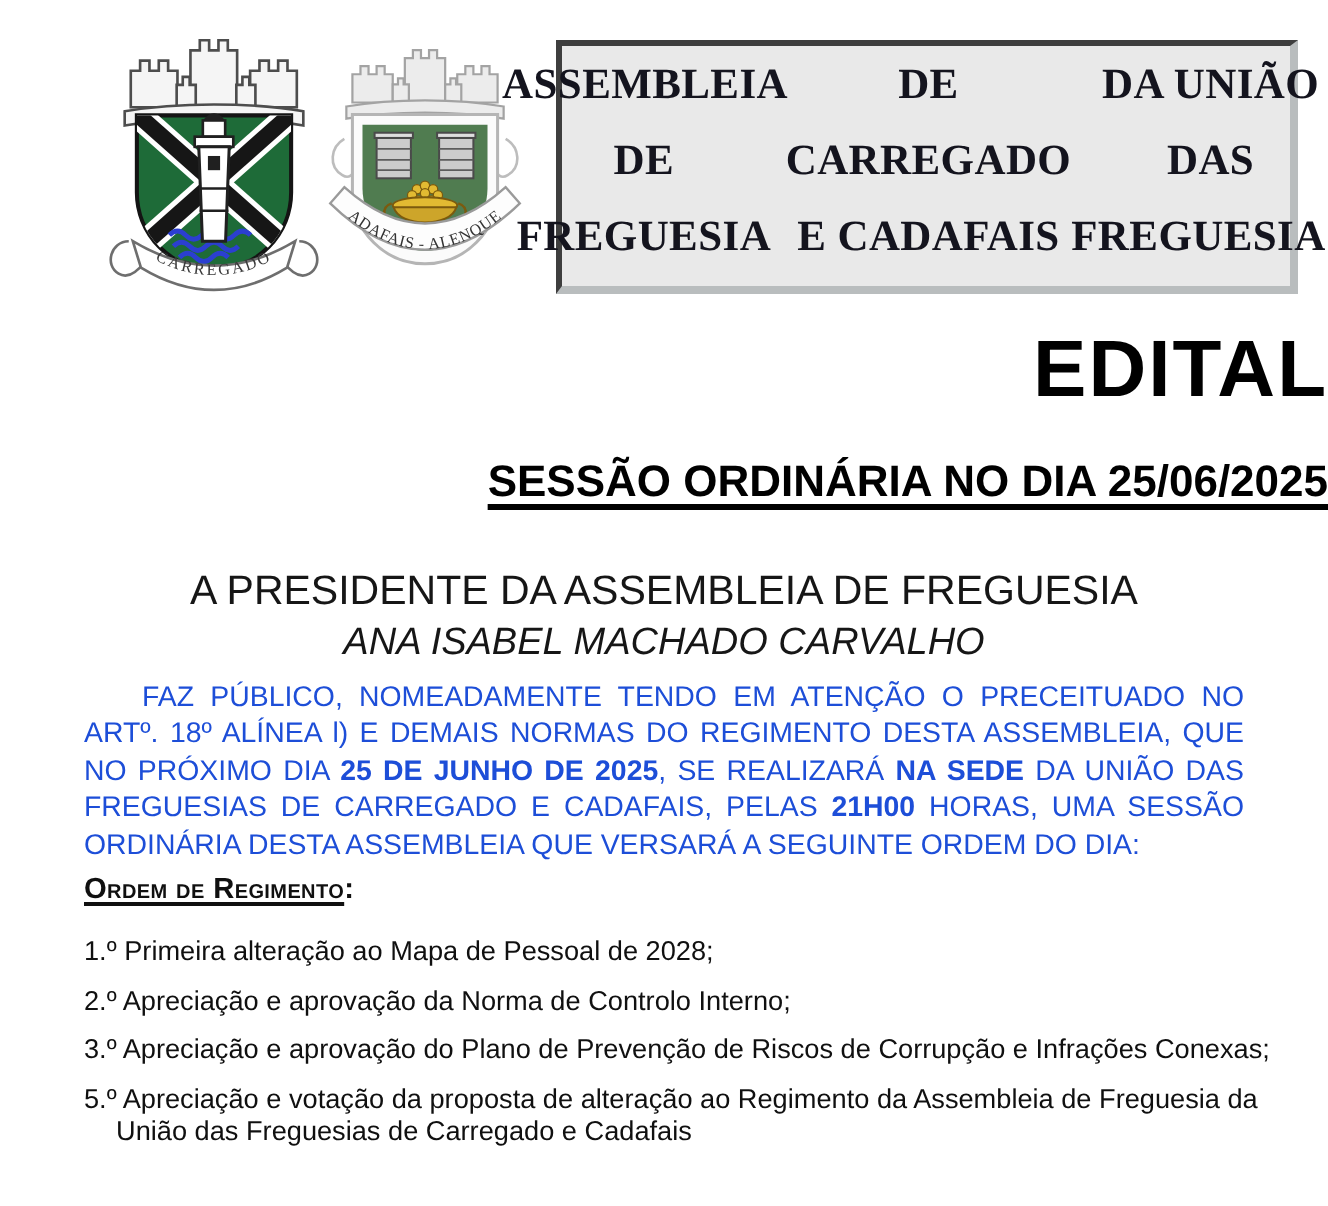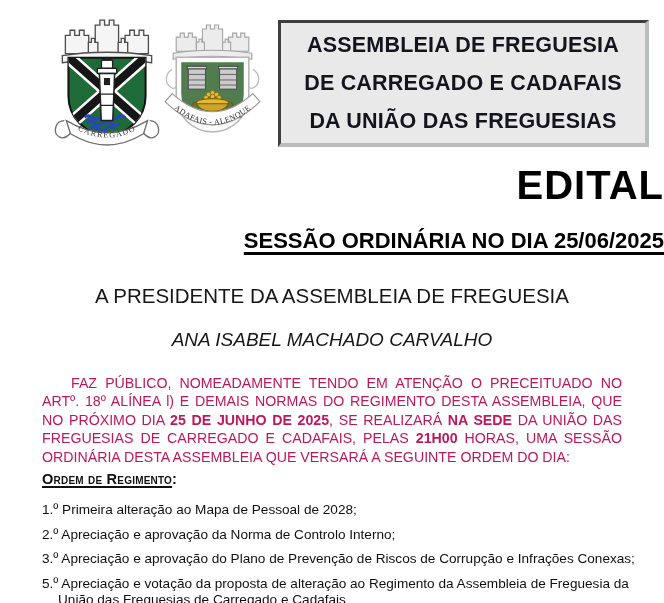--- a/index.html
+++ b/index.html
@@ -18,50 +18,50 @@
   .emblem-2 { position: absolute; left: 162px; top: 21px; width: 101px; height: 123px; }
 
   .header-box {
     position: absolute; left: 278px; top: 20px;
     width: 364px; height: 120px;
     background: #e9e9e9;
     border-top: 3px solid #3e3e3e;
     border-left: 3px solid #3e3e3e;
     border-right: 4px solid #b9bdbe;
     border-bottom: 4px solid #b9bdbe;
-    display: flex; flex-direction: column; justify-content: center;
+    display: flex; justify-content: center;
     text-align: center;
-    font-family: Liberation Sans, sans-serif;
+    font-family: Liberation Serif, serif;
     font-weight: 700;
     font-size: 21.5px;
     line-height: 38px;
     color: #14141e;
     letter-spacing: 0.2px;
   }
 
   
   .title {
     margin: 13px 0 0; text-align: right;
     font-size: 40px; font-weight: 700; letter-spacing: 1px; color: #000;
   }
   .session {
     margin: 20px 0 0; text-align: right;
     font-size: 22px; font-weight: 700; color: #000;
     text-decoration: underline;
     text-decoration-thickness: 3px;
     text-underline-offset: 4px;
   }
   .president { margin-top: 30px; text-align: center; font-size: 20.5px; color: #161616; }
-  .president-name { margin-top: 21px; text-align: center; font-size: 19px; font-style: italic; color: #161616; }
+  .president-name { margin-top: 3px; text-align: center; font-size: 19px; font-style: italic; color: #161616; }
 
   
   .body-par {
-    width: 580px; margin: 23px auto 0;
+    width: 580px; margin: 7px auto 0;
     text-align: justify; text-indent: 29px;
-    font-size: 14.2px; line-height: 18.4px; color: #be185d;
+    font-size: 14.2px; line-height: 18.4px; color: #1d4ed8;
   }
   .body-par b { font-weight: 700; }
 
   
   .agenda-head {
     width: 580px; margin: 5px auto 0;
     font-size: 14.6px; font-weight: 700; color: #101010;
     font-variant: small-caps; letter-spacing: 0.2px;
   }
   .agenda-head .u { text-decoration: underline; text-decoration-thickness: 1.6px; text-underline-offset: 2px; }

